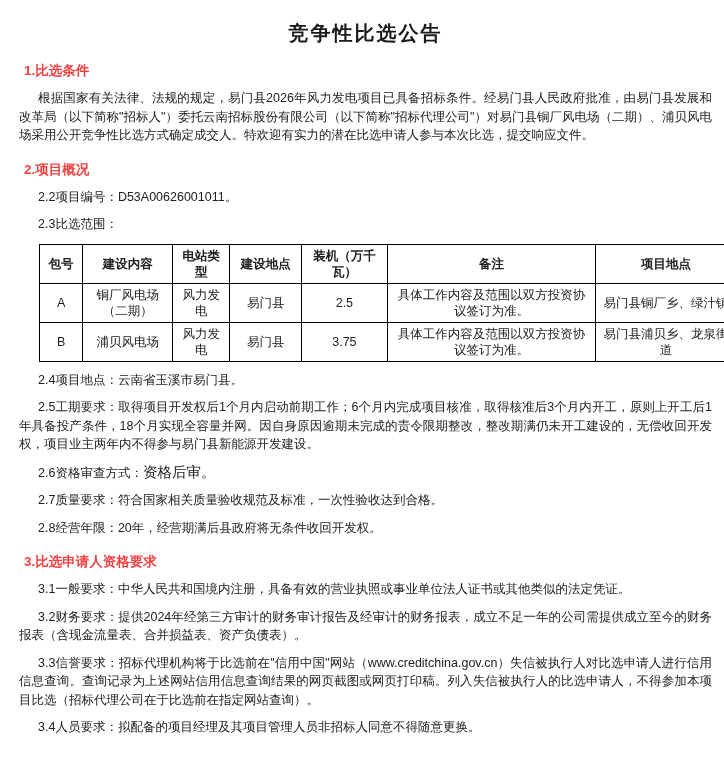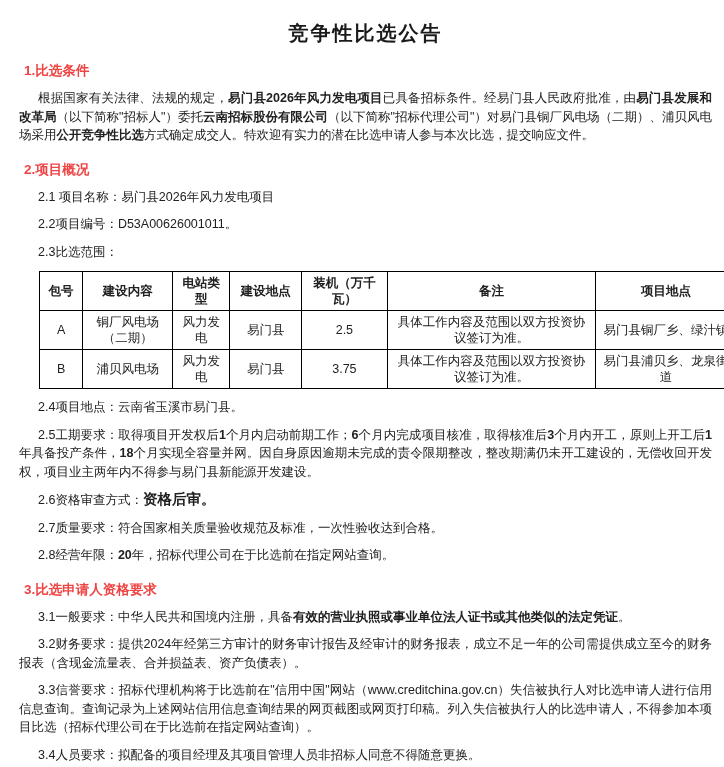--- a/index.html
+++ b/index.html
@@ -37,21 +37,21 @@
     color: #ef4444;
   }
   p.para {
     font-size: 12.5px;
     line-height: 18.5px;
     margin: 9px 0 0 0;
     text-indent: 19px;
     text-align: justify;
   }
   span.seg { text-indent: 0; margin-top: 34px; }
-  span.b { font-weight: bold; }
+  span.b { font-weight: normal; }
   span.big { font-size: 14.5px; }
   table.scope {
     border-collapse: collapse;
     width: 698px;
     margin: 10px 0 0 20px;
     table-layout: fixed;
     font-size: 12.5px;
   }
   table.scope th, table.scope td {
     border: 1px solid #000;
@@ -71,21 +71,20 @@
 </style>
 </head>
 <body>
 
 <div class="page">
   <h1 class="doc-title">竞争性比选公告</h1>
   <div>
       <h2 class="sec">1.比选条件</h2>
       <p class="para"><span class="seg">根据国家有关法律、法规的规定，</span><span class="seg b">易门县2026年风力发电项目</span><span class="seg">已具备招标条件。经易门县人民政府批准，由</span><span class="seg b">易门县发展和改革局</span><span class="seg">（以下简称"招标人"）委托</span><span class="seg b">云南招标股份有限公司</span><span class="seg">（以下简称"招标代理公司"）对易门县铜厂风电场（二期）、浦贝风电场采用</span><span class="seg b">公开竞争性比选</span><span class="seg">方式确定成交人。特欢迎有实力的潜在比选申请人参与本次比选，提交响应文件。</span></p>
       <h2 class="sec">2.项目概况</h2>
-      <p class="para"><span class="seg">2.1 项目名称：易门县2026年风力发电项目</span></p>
       <p class="para"><span class="seg">2.2项目编号：D53A00626001011。</span></p>
       <p class="para"><span class="seg">2.3比选范围：</span></p>
       <table class="scope">
         <colgroup>
           <col style="width: 6.2%;">
           <col style="width: 12.9%;">
           <col style="width: 8.2%;">
           <col style="width: 10.3%;">
           <col style="width: 12.3%;">
           <col style="width: 29.9%;">
@@ -120,20 +119,20 @@
             <td>3.75</td>
             <td>具体工作内容及范围以双方投资协议签订为准。</td>
             <td>易门县浦贝乡、龙泉街道</td>
           </tr>
         </tbody>
       </table>
       <p class="para"><span class="seg">2.4项目地点：云南省玉溪市易门县。</span></p>
       <p class="para"><span class="seg">2.5工期要求：取得项目开发权后</span><span class="seg b">1</span><span class="seg">个月内启动前期工作；</span><span class="seg b">6</span><span class="seg">个月内完成项目核准，取得核准后</span><span class="seg b">3</span><span class="seg">个月内开工，原则上开工后</span><span class="seg b">1</span><span class="seg">年具备投产条件，</span><span class="seg b">18</span><span class="seg">个月实现全容量并网。因自身原因逾期未完成的责令限期整改，整改期满仍未开工建设的，无偿收回开发权，项目业主两年内不得参与易门县新能源开发建设。</span></p>
       <p class="para"><span class="seg">2.6资格审查方式：</span><span class="seg b big">资格后审。</span></p>
       <p class="para"><span class="seg">2.7质量要求：符合国家相关质量验收规范及标准，一次性验收达到合格。</span></p>
-      <p class="para"><span class="seg">2.8经营年限：</span><span class="seg b">20</span><span class="seg">年，招标代理公司在于比选前在指定网站查询。</span></p>
+      <p class="para"><span class="seg">2.8经营年限：</span><span class="seg b">20</span><span class="seg">年，经营期满后县政府将无条件收回开发权。</span></p>
       <h2 class="sec">3.比选申请人资格要求</h2>
       <p class="para"><span class="seg">3.1一般要求：中华人民共和国境内注册，具备</span><span class="seg b">有效的营业执照或事业单位法人证书或其他类似的法定凭证</span><span class="seg">。</span></p>
       <p class="para"><span class="seg">3.2财务要求：提供2024年经第三方审计的财务审计报告及经审计的财务报表，成立不足一年的公司需提供成立至今的财务报表（含现金流量表、合并损益表、资产负债表）。</span></p>
       <p class="para"><span class="seg">3.3信誉要求：招标代理机构将于比选前在"信用中国"网站（www.creditchina.gov.cn）失信被执行人对比选申请人进行信用信息查询。查询记录为上述网站信用信息查询结果的网页截图或网页打印稿。列入失信被执行人的比选申请人，不得参加本项目比选（招标代理公司在于比选前在指定网站查询）。</span></p>
       <p class="para"><span class="seg">3.4人员要求：拟配备的项目经理及其项目管理人员非招标人同意不得随意更换。</span></p>
     </div>
 </div>
 
 </body></html>

